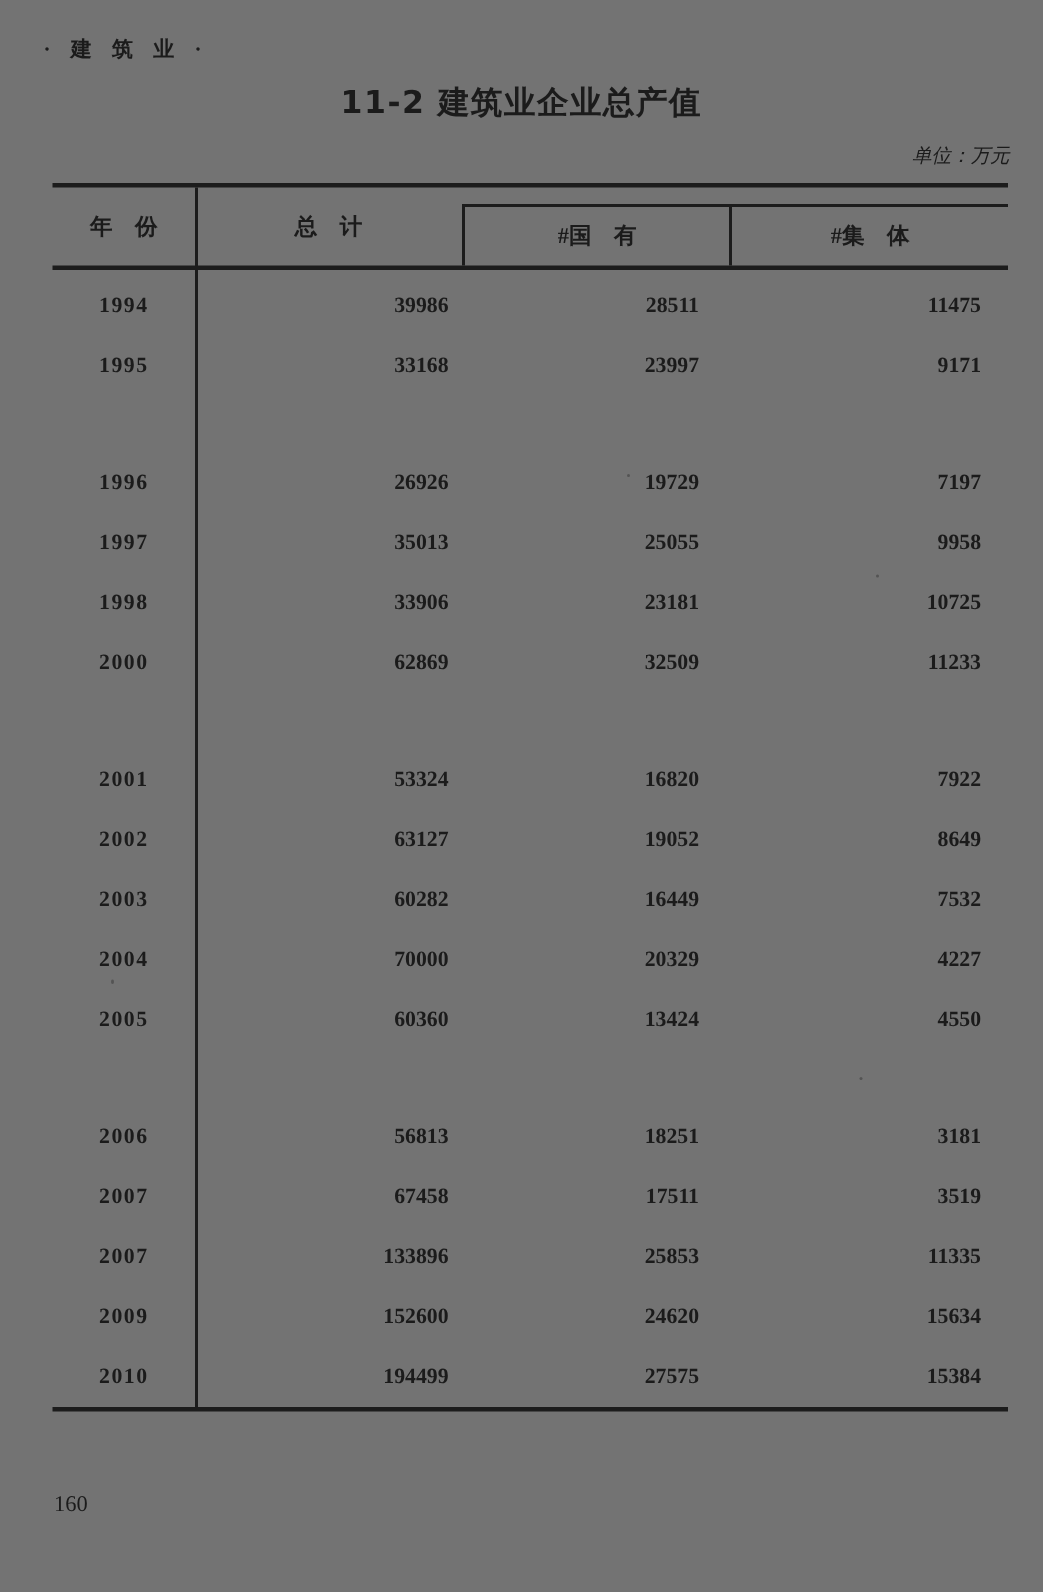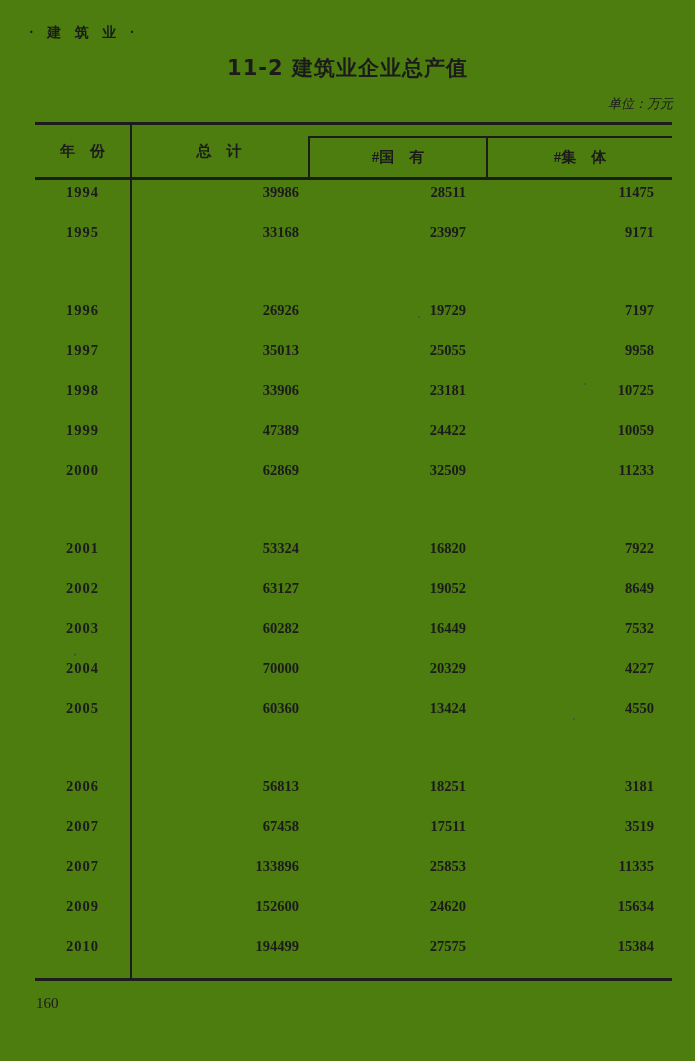--- a/index.html
+++ b/index.html
@@ -1,18 +1,18 @@
 <!DOCTYPE html>
 <html><head>
 <meta charset="utf-8">
 <style>
   html,body { margin:0; padding:0; background:#e8e8e8; }
   .page {
     position:relative; width:695px; height:1061px; margin:0 auto;
-    background:#4d7c0f; overflow:hidden;
+    background:#737373; overflow:hidden;
     font-family:"Liberation Serif","DejaVu Serif",serif; color:#1b1b1b;
   }
   .running-header {
     position:absolute; left:29px; top:24px;
     font-size:14px; letter-spacing:5px; font-weight:bold;
   }
   .title {
     position:absolute; left:0; right:0; top:54px; margin:0;
     text-align:center; font-size:21px; font-weight:700; letter-spacing:1px;
     font-family:"DejaVu Sans","Liberation Sans",sans-serif;
@@ -33,21 +33,21 @@
   .h-total { position:absolute; left:95px; top:0; width:178px; height:100%; }
   .subbox {
     position:absolute; left:273px; right:0; top:11px; bottom:0;
     border-top:2px solid #1c1c1c; border-left:2px solid #1c1c1c;
     display:flex;
   }
   .h-state { width:176px; border-right:2px solid #1c1c1c; }
   .h-coll  { flex:1; }
 
   .tbody { padding-top:4px; }
-  .row { display:flex; height:40px; font-size:14.5px; }
+  .row { display:flex; height:40px; align-items:center; font-size:14.5px; }
   .row.gap { margin-top:38px; }
   .c-year  { width:95px; text-align:center; letter-spacing:1px; }
   .c-val   { box-sizing:border-box; text-align:right; }
   .c-total { width:178px; padding-right:9px; }
   .c-state { width:178px; padding-right:20px; }
   .c-coll  { flex:1; padding-right:18px; }
 
   .page-number { position:absolute; left:36px; top:995px; font-size:15px; }
 
   .speck { position:absolute; background:#4a4a4a; border-radius:50%; opacity:.75; }
@@ -98,26 +98,20 @@
           <div class="c-year">1997</div>
           <div class="c-val c-total">35013</div>
           <div class="c-val c-state">25055</div>
           <div class="c-val c-coll">9958</div>
         </div>
         <div class="row">
           <div class="c-year">1998</div>
           <div class="c-val c-total">33906</div>
           <div class="c-val c-state">23181</div>
           <div class="c-val c-coll">10725</div>
-        </div>
-        <div class="row">
-          <div class="c-year">1999</div>
-          <div class="c-val c-total">47389</div>
-          <div class="c-val c-state">24422</div>
-          <div class="c-val c-coll">10059</div>
         </div>
         <div class="row">
           <div class="c-year">2000</div>
           <div class="c-val c-total">62869</div>
           <div class="c-val c-state">32509</div>
           <div class="c-val c-coll">11233</div>
         </div>
         <div class="row gap">
           <div class="c-year">2001</div>
           <div class="c-val c-total">53324</div>

